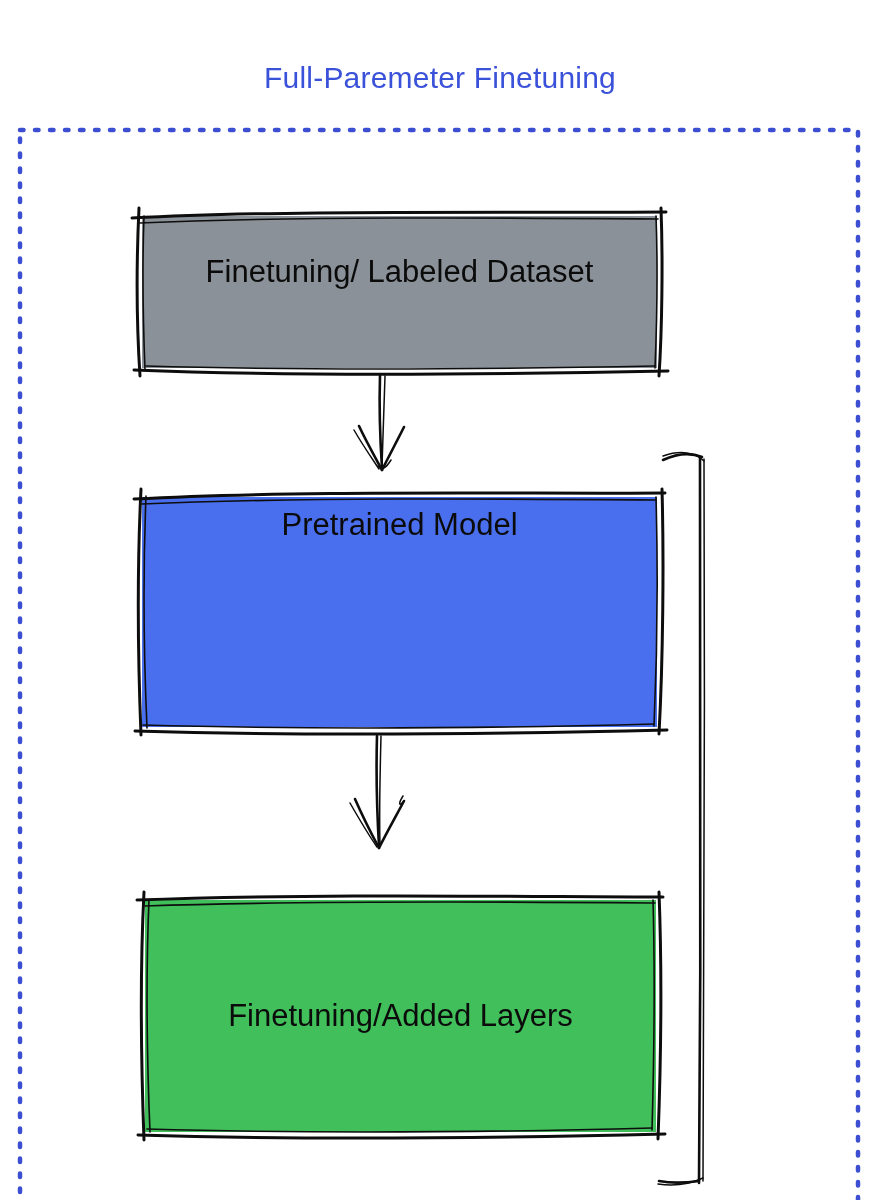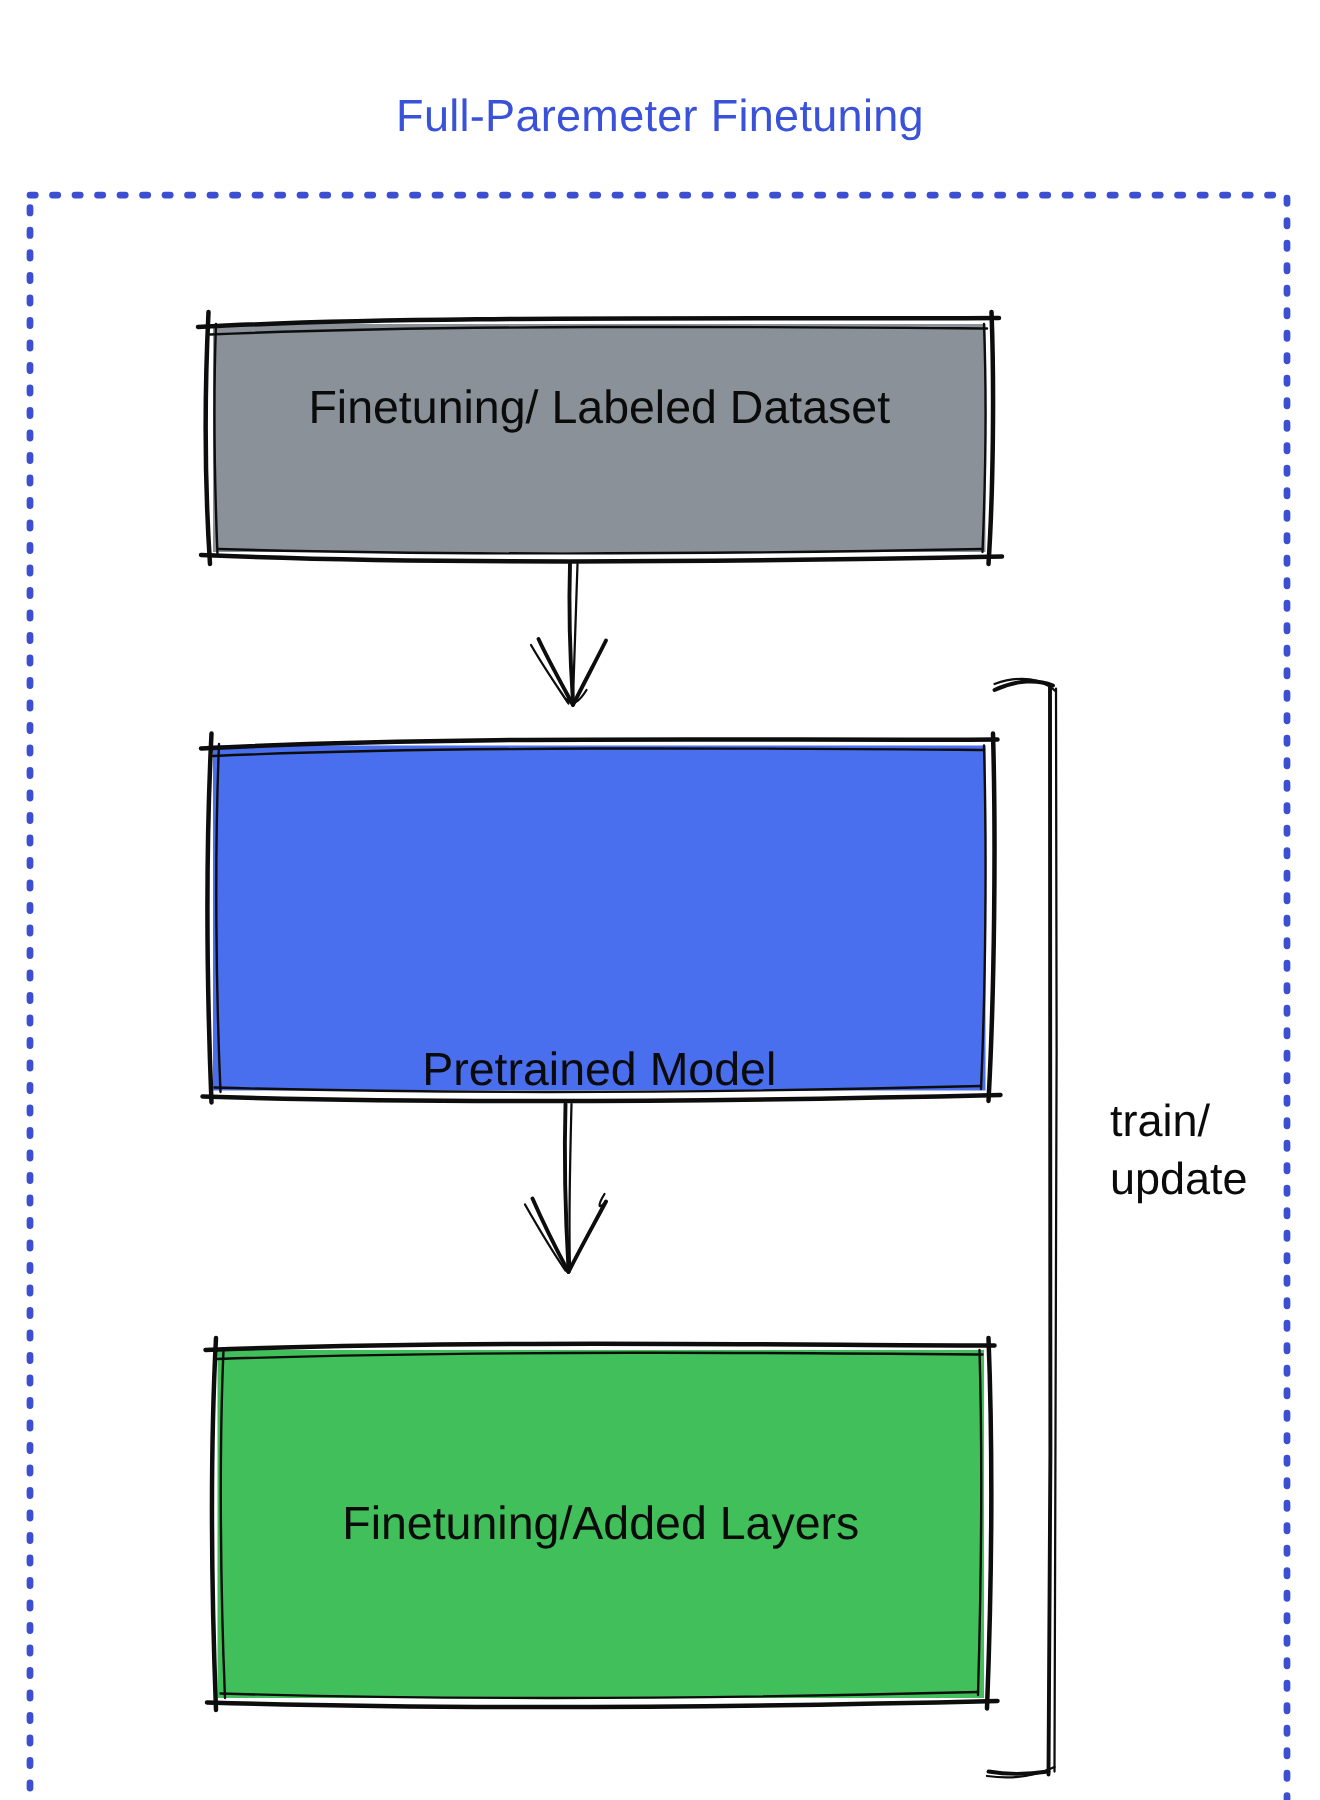--- a/index.html
+++ b/index.html
@@ -12,21 +12,21 @@
            text-align: center; font-size: 30px; line-height: 40px;
            letter-spacing: 0.2px; }
 
   .box-label { position: absolute; display: flex; justify-content: center;
                color: #0b0b0b; font-size: 31px; border-radius: 25px; }
   .label-dataset   { left: 138px; top: 172px; width: 523px; height: 160px;
                      align-items: flex-start; padding-top: 0;
                      box-sizing: border-box; }
   .label-dataset span { margin-top: 42px; }
   .label-pretrained { left: 138px; top: 453px; width: 523px; height: 238px;
-                      align-items: flex-end; }
+                      align-items: flex-start; }
   .label-pretrained span { margin-top: 14px; }
   .label-classifier { left: 141px; top: 856px; width: 519px; height: 240px;
                       align-items: center; }
 
   .bracket-label { position: absolute; left: 740px; top: 688px;
                    color: #0b0b0b; font-size: 30px; line-height: 39px; }
 </style>
 </head>
 <body>
 
@@ -111,18 +111,14 @@
   </div>
 
   <div class="box-label label-pretrained">
     <span>Pretrained Model</span>
   </div>
 
   <div class="box-label label-classifier">
     <span>Finetuning/Added Layers</span>
   </div>
 
-  <div class="bracket-label">
-    <div>train/</div>
-    <div>update</div>
-  </div>
 
 </div>
 
 </body></html>

